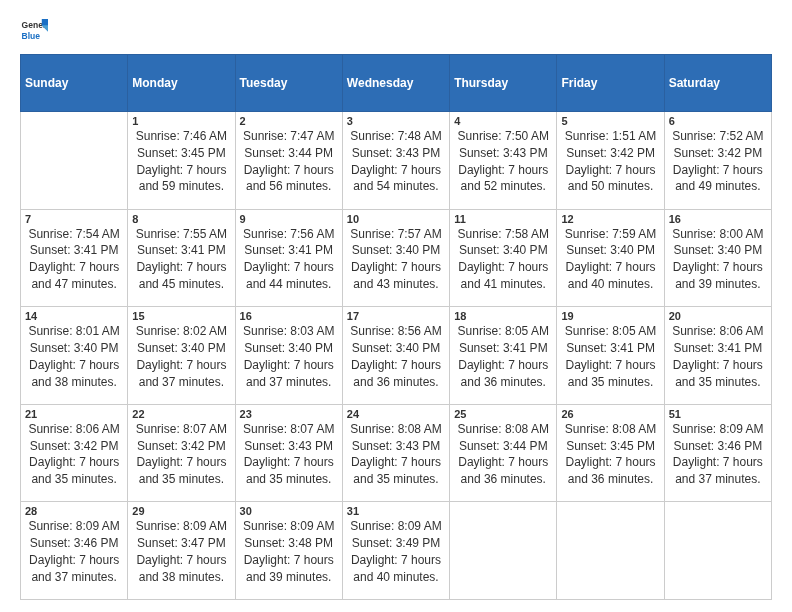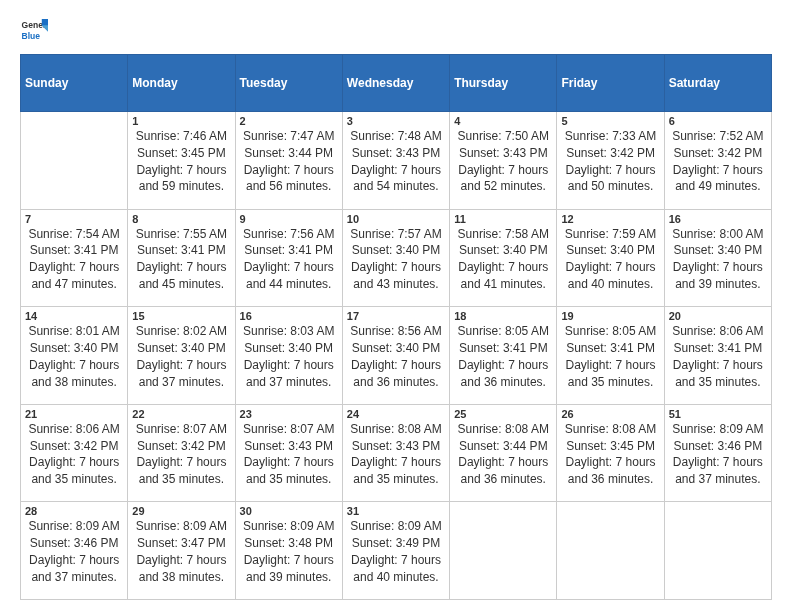--- a/index.html
+++ b/index.html
@@ -135,21 +135,21 @@
           <td>
             <span class="day-num">3</span>
             <div class="cell-text"><span>Sunrise: 7:48 AM</span><br><span>Sunset: 3:43 PM</span><br><span>Daylight: 7 hours</span><br><span>and 54 minutes.</span></div>
           </td>
           <td>
             <span class="day-num">4</span>
             <div class="cell-text"><span>Sunrise: 7:50 AM</span><br><span>Sunset: 3:43 PM</span><br><span>Daylight: 7 hours</span><br><span>and 52 minutes.</span></div>
           </td>
           <td>
             <span class="day-num">5</span>
-            <div class="cell-text"><span>Sunrise: 7:33 AM</span><br><span>Sunset: 3:42 PM</span><br><span>Daylight: 7 hours</span><br><span>and 50 minutes.</span></div>
+            <div class="cell-text"><span>Sunrise: 1:51 AM</span><br><span>Sunset: 3:42 PM</span><br><span>Daylight: 7 hours</span><br><span>and 50 minutes.</span></div>
           </td>
           <td>
             <span class="day-num">6</span>
             <div class="cell-text"><span>Sunrise: 7:52 AM</span><br><span>Sunset: 3:42 PM</span><br><span>Daylight: 7 hours</span><br><span>and 49 minutes.</span></div>
           </td>
         </tr>
         <tr class="week-row">
           <td>
             <span class="day-num">7</span>
             <div class="cell-text"><span>Sunrise: 7:54 AM</span><br><span>Sunset: 3:41 PM</span><br><span>Daylight: 7 hours</span><br><span>and 47 minutes.</span></div>

